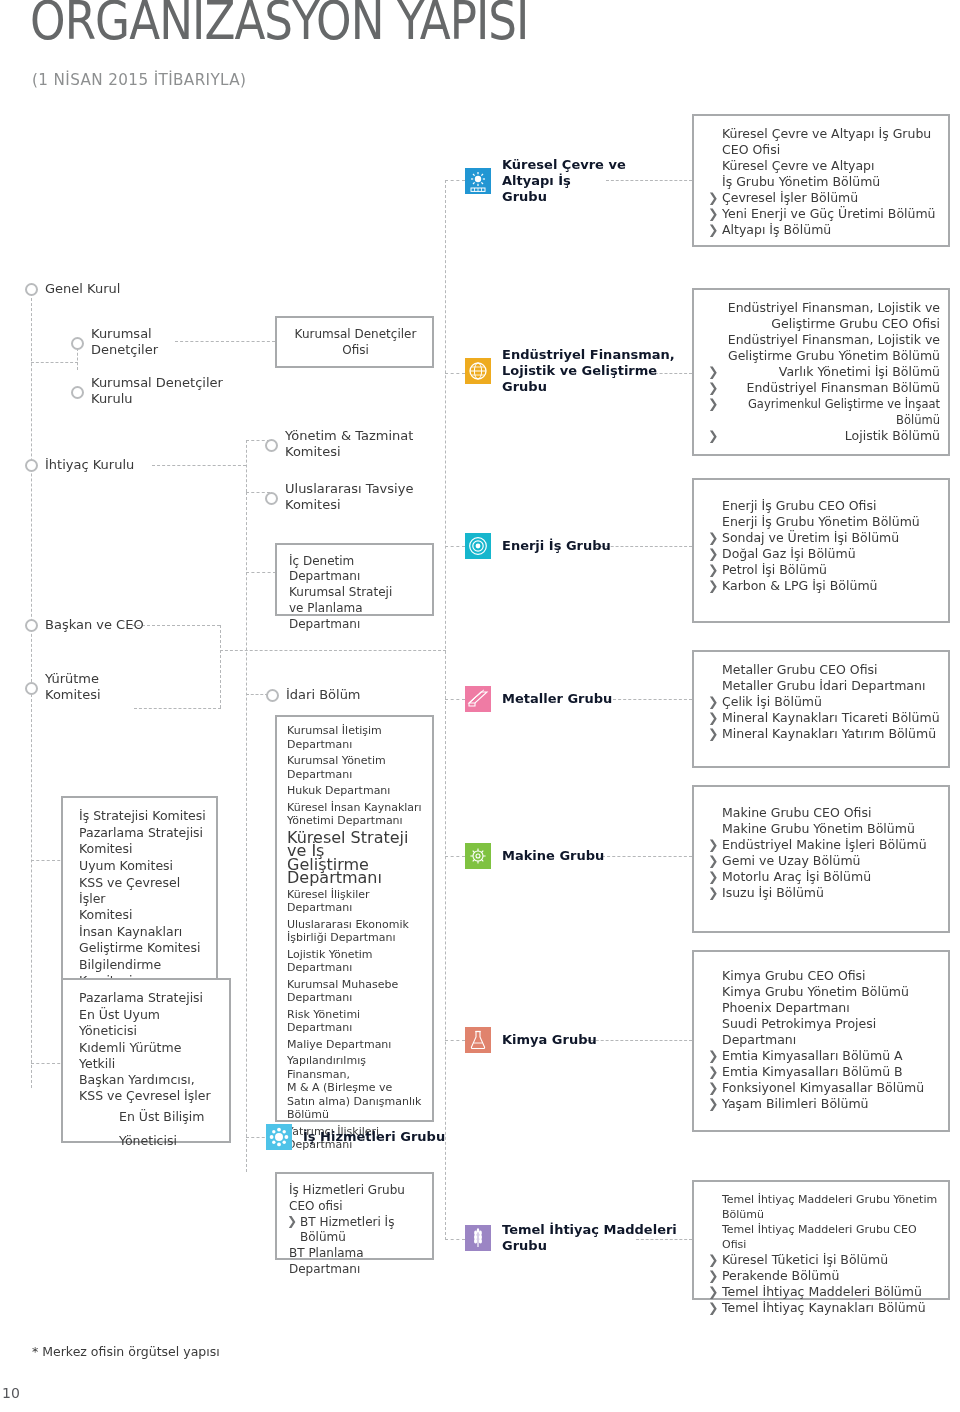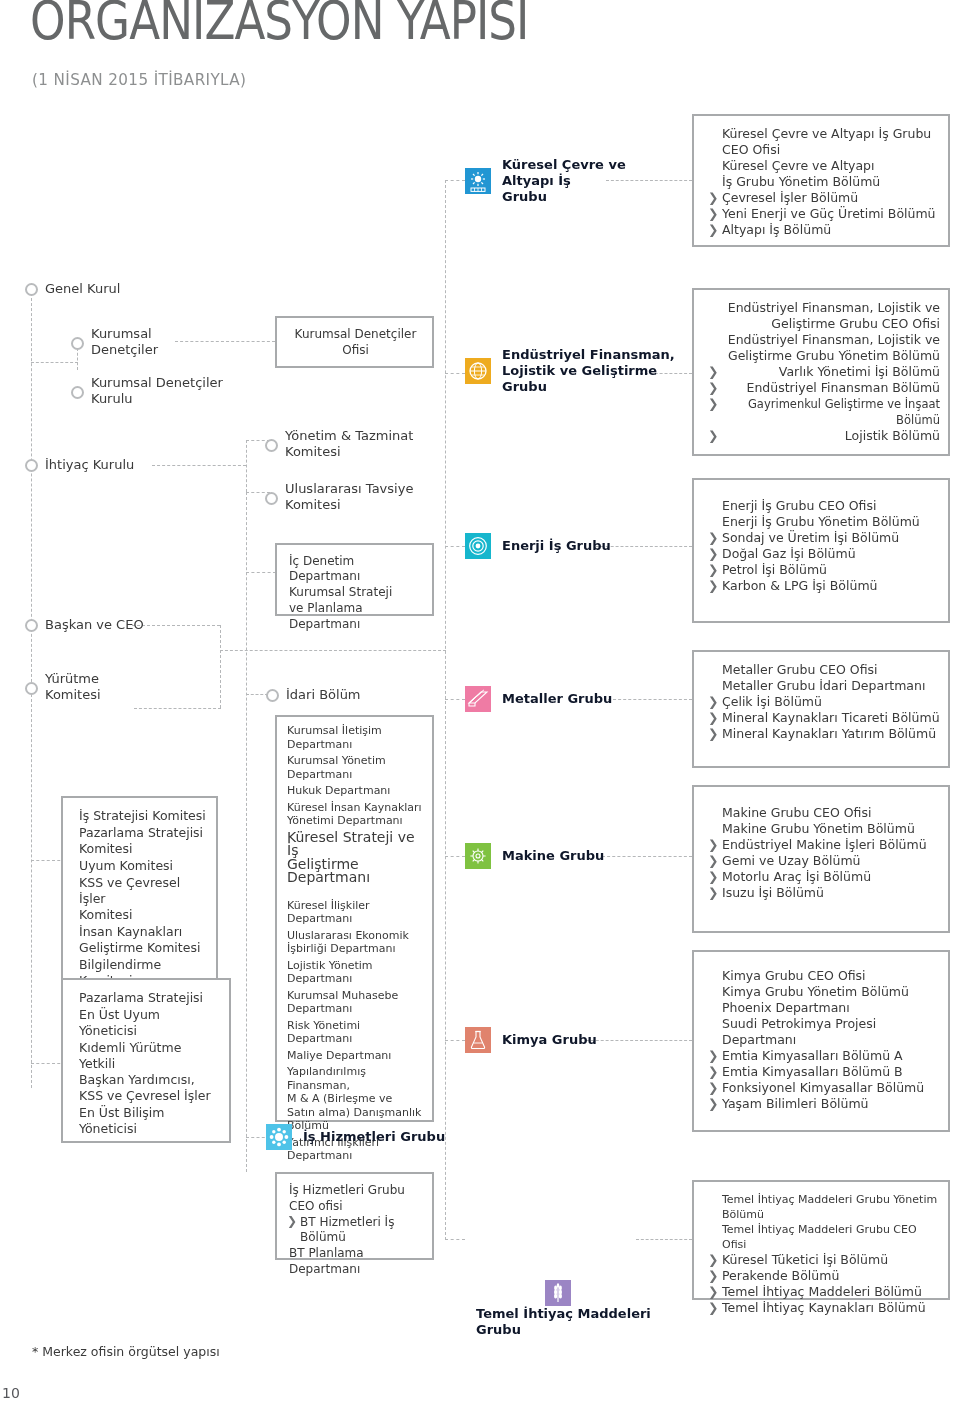--- a/index.html
+++ b/index.html
@@ -230,35 +230,35 @@
   </div>
 
   <div class="box" style="left:61px; top:978px; width:170px; height:165px;">
     <div class="boxinner" style="padding:10px 8px 10px 14px;">
       <div class="boxline plain" style="font-size:12.5px;line-height:16px;">Pazarlama Stratejisi</div>
       <div class="boxline plain" style="font-size:12.5px;line-height:16px;">En Üst Uyum
    Yöneticisi</div>
       <div class="boxline plain" style="font-size:12.5px;line-height:16px;">Kıdemli Yürütme Yetkili
    Başkan Yardımcısı,
    KSS ve Çevresel İşler</div>
-      <div class="boxline plain" style="font-size:12.5px;line-height:16px;">En Üst Bilişim
+      <div class="boxline plain" style="font-size:12.5px;line-height:24px;margin-left:40px;">En Üst Bilişim
    Yöneticisi</div>
     </div>
   </div>
 
   <div class="box" style="left:275px; top:715px; width:159px; height:407px;">
     <div class="boxinner" style="padding:7px 5px 7px 8px;">
       <div class="boxline plain" style="font-size:11px;line-height:13.5px;margin-bottom:3px;">Kurumsal İletişim
    Departmanı</div>
       <div class="boxline plain" style="font-size:11px;line-height:13.5px;margin-bottom:3px;">Kurumsal Yönetim
    Departmanı</div>
       <div class="boxline plain" style="font-size:11px;line-height:13.5px;margin-bottom:3px;">Hukuk Departmanı</div>
       <div class="boxline plain" style="font-size:11px;line-height:13.5px;margin-bottom:3px;">Küresel İnsan Kaynakları
    Yönetimi Departmanı</div>
-      <div class="boxline plain" style="font-size:14px;line-height:13.5px;margin-bottom:14px;">Küresel Strateji ve İş
+      <div class="boxline plain" style="font-size:16px;line-height:13.5px;margin-bottom:3px;">Küresel Strateji ve İş
    Geliştirme Departmanı</div>
       <div class="boxline plain" style="font-size:11px;line-height:13.5px;margin-bottom:3px;">Küresel İlişkiler Departmanı</div>
       <div class="boxline plain" style="font-size:11px;line-height:13.5px;margin-bottom:3px;">Uluslararası Ekonomik
    İşbirliği Departmanı</div>
       <div class="boxline plain" style="font-size:11px;line-height:13.5px;margin-bottom:3px;">Lojistik Yönetim Departmanı</div>
       <div class="boxline plain" style="font-size:11px;line-height:13.5px;margin-bottom:3px;">Kurumsal Muhasebe
    Departmanı</div>
       <div class="boxline plain" style="font-size:11px;line-height:13.5px;margin-bottom:3px;">Risk Yönetimi Departmanı</div>
       <div class="boxline plain" style="font-size:11px;line-height:13.5px;margin-bottom:3px;">Maliye Departmanı</div>
       <div class="boxline plain" style="font-size:11px;line-height:13.5px;margin-bottom:3px;">Yapılandırılmış Finansman,
@@ -452,21 +452,21 @@
           <circle cx="7.8" cy="7.8" r="1.7"></circle>
             <circle cx="18.2" cy="18.2" r="1.7"></circle>
           <circle cx="18.2" cy="7.8" r="1.7"></circle>
             <circle cx="7.8" cy="18.2" r="1.7"></circle>
         </g>
       </svg>
     </span>
     <span class="gtitle">İş Hizmetleri Grubu</span>
   </div>
 
-  <div class="grp" style="left:465px; top:1280px;flex-direction:column;">
+  <div class="grp" style="left:465px; top:1222px;">
     <span class="gicon">
       <svg viewBox="0 0 26 26">
           <rect width="26" height="26" fill="#9b85c4"></rect>
         <line x1="13" y1="4" x2="13" y2="22" stroke="#fff" stroke-width="1.2"></line>
         <g fill="#fff">
           <ellipse cx="10.6" cy="8" rx="1.5" ry="2.4"></ellipse>
             <ellipse cx="15.4" cy="8" rx="1.5" ry="2.4"></ellipse>
           <ellipse cx="10.6" cy="12" rx="1.6" ry="2.5"></ellipse>
             <ellipse cx="15.4" cy="12" rx="1.6" ry="2.5"></ellipse>
           <ellipse cx="10.6" cy="16" rx="1.6" ry="2.5"></ellipse>

